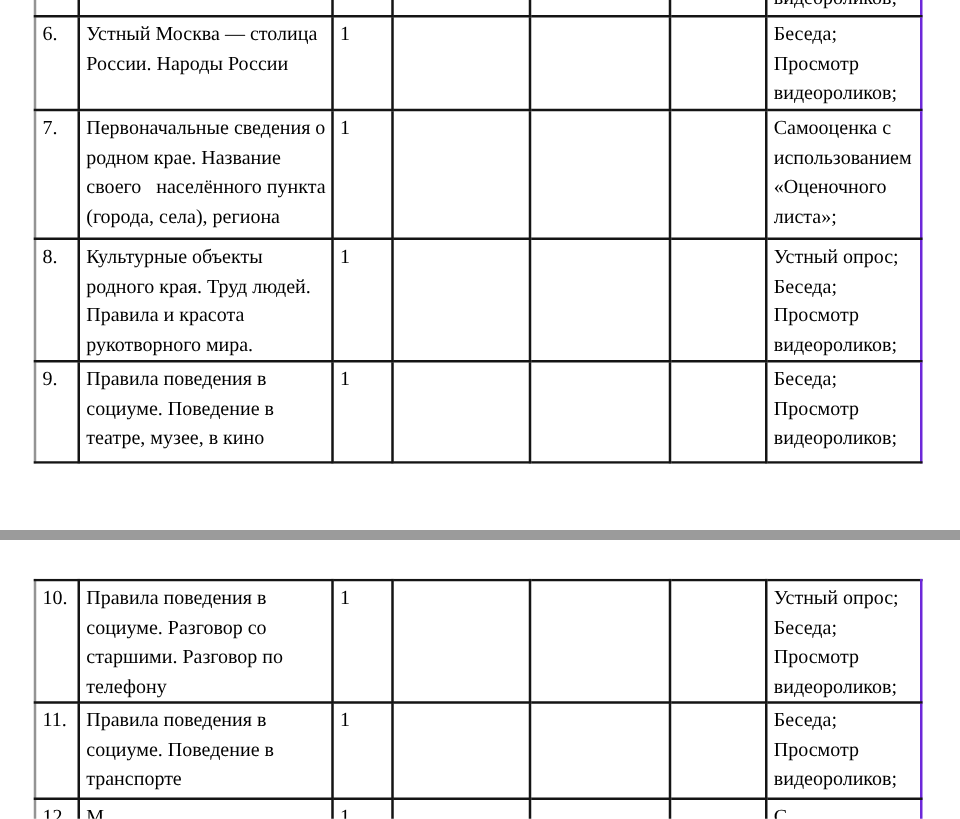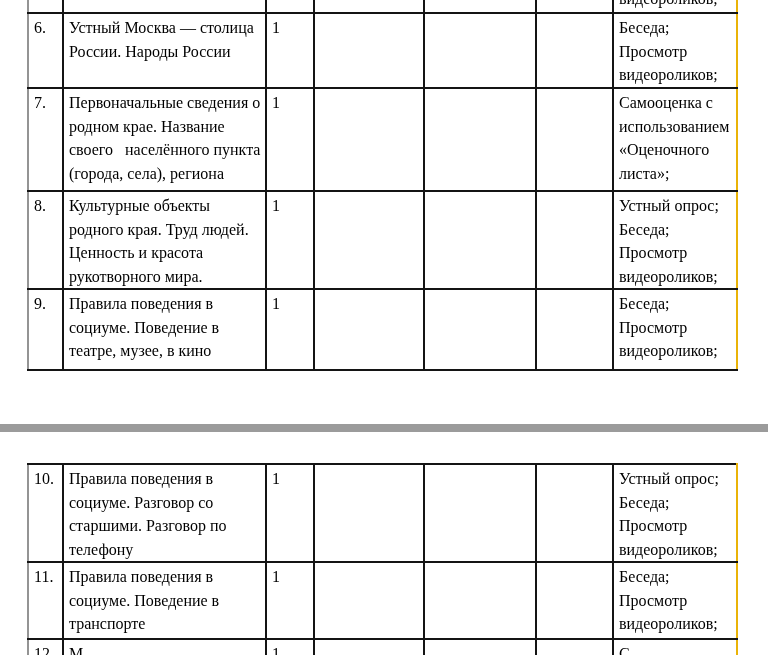--- a/index.html
+++ b/index.html
@@ -21,21 +21,21 @@
     vertical-align: top;
     padding: 2px 4px 0 5px;
     font-size: 16px;
     line-height: 23.5px;
     color: #000000;
     white-space: pre;
     overflow: hidden;
   }
   
   table.sched td.first { border-left: 2px solid #949494; }
-  table.sched td.last  { border-right: 2px solid #eab308; }
+  table.sched td.last  { border-right: 2px solid #6d28d9; }
   table.sched tr.partial-top td { border-top: none; }
   table.sched tr.partial-bottom td { border-bottom: none; }
 
   .clip-bottom { margin-top: -15px; }
 
   .gap-a { height: 53px; background: #ffffff; }
   .separator { height: 8px; width: 768px; background: #9b9b9b; }
   .gap-b { height: 31px; background: #ffffff; }
 
   .page2-clip { height: 195px; overflow: hidden; }
@@ -89,21 +89,21 @@
       <td></td>
       <td class="last">Самооценка с
 использованием
 «Оценочного
 листа»;</td>
     </tr>
     <tr style="height:96px">
       <td class="first">8.</td>
       <td>Культурные объекты
 родного края. Труд людей.
-Ценность и красота
+Правила и красота
 рукотворного мира.</td>
       <td>1</td>
       <td></td>
       <td></td>
       <td></td>
       <td class="last">Устный опрос;
 Беседа;
 Просмотр
 видеороликов;</td>
     </tr>

